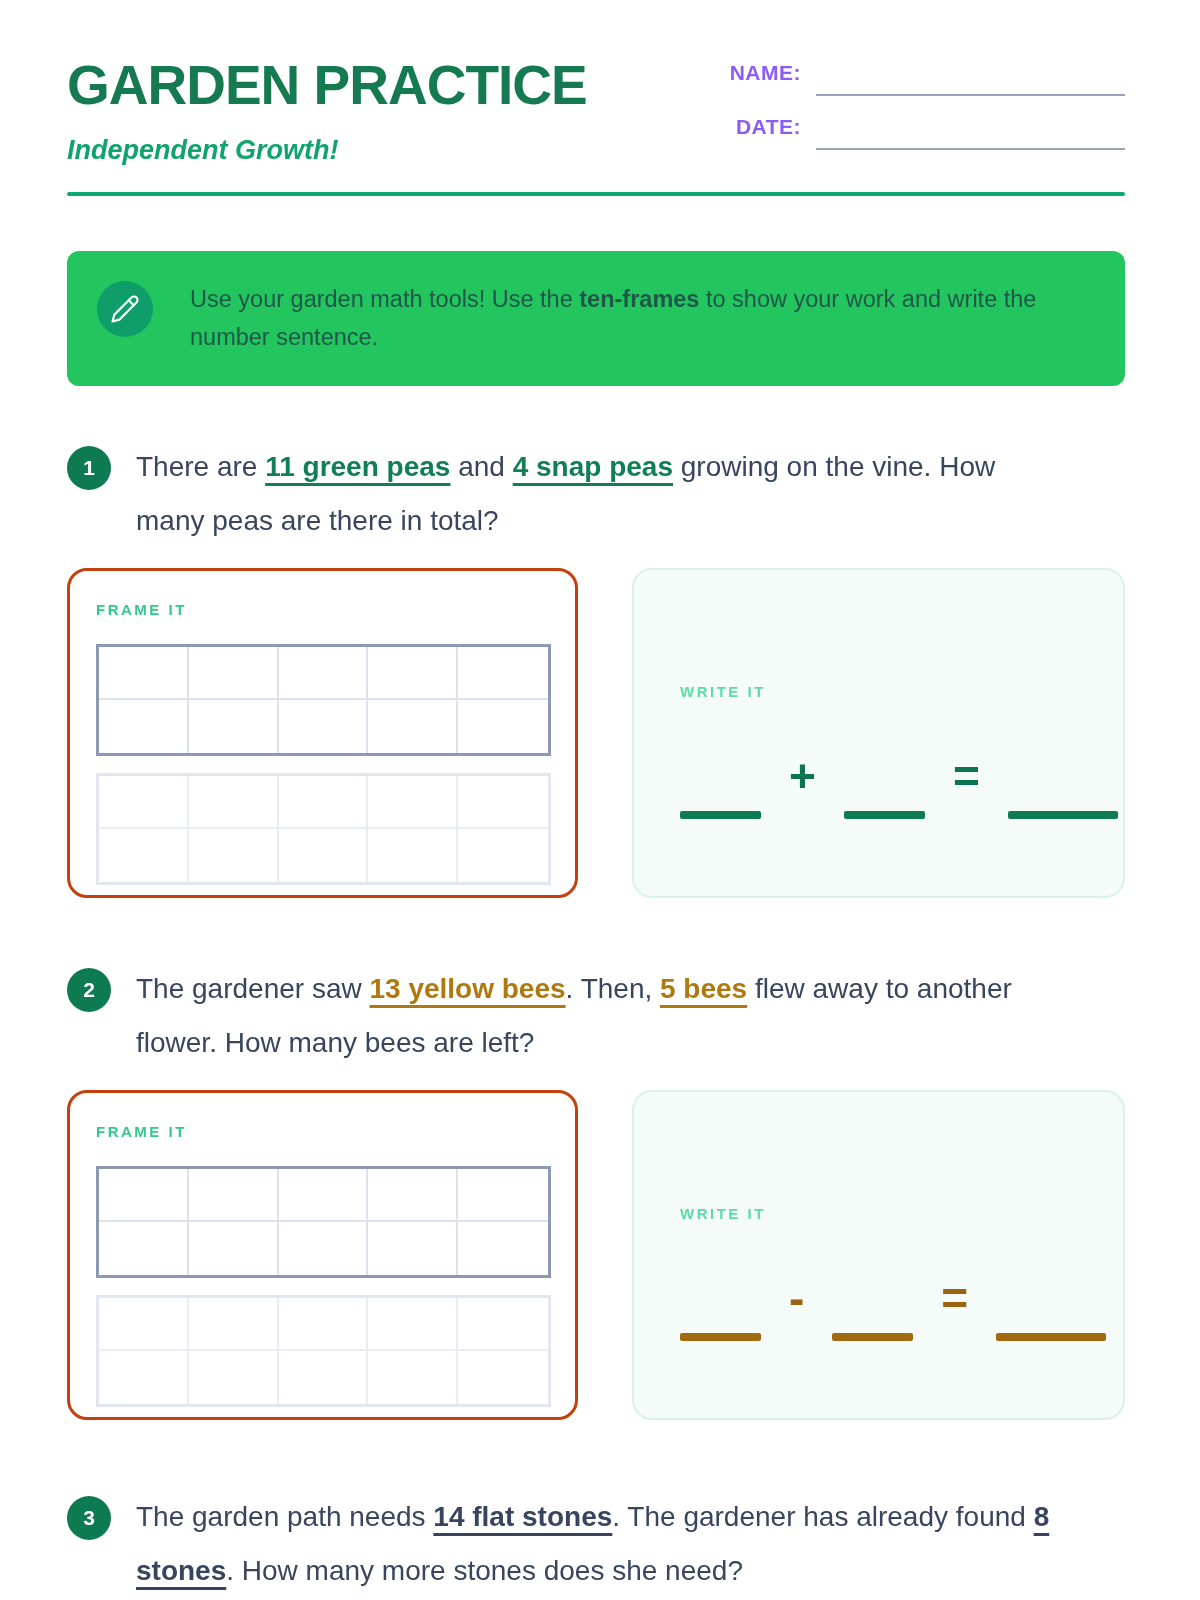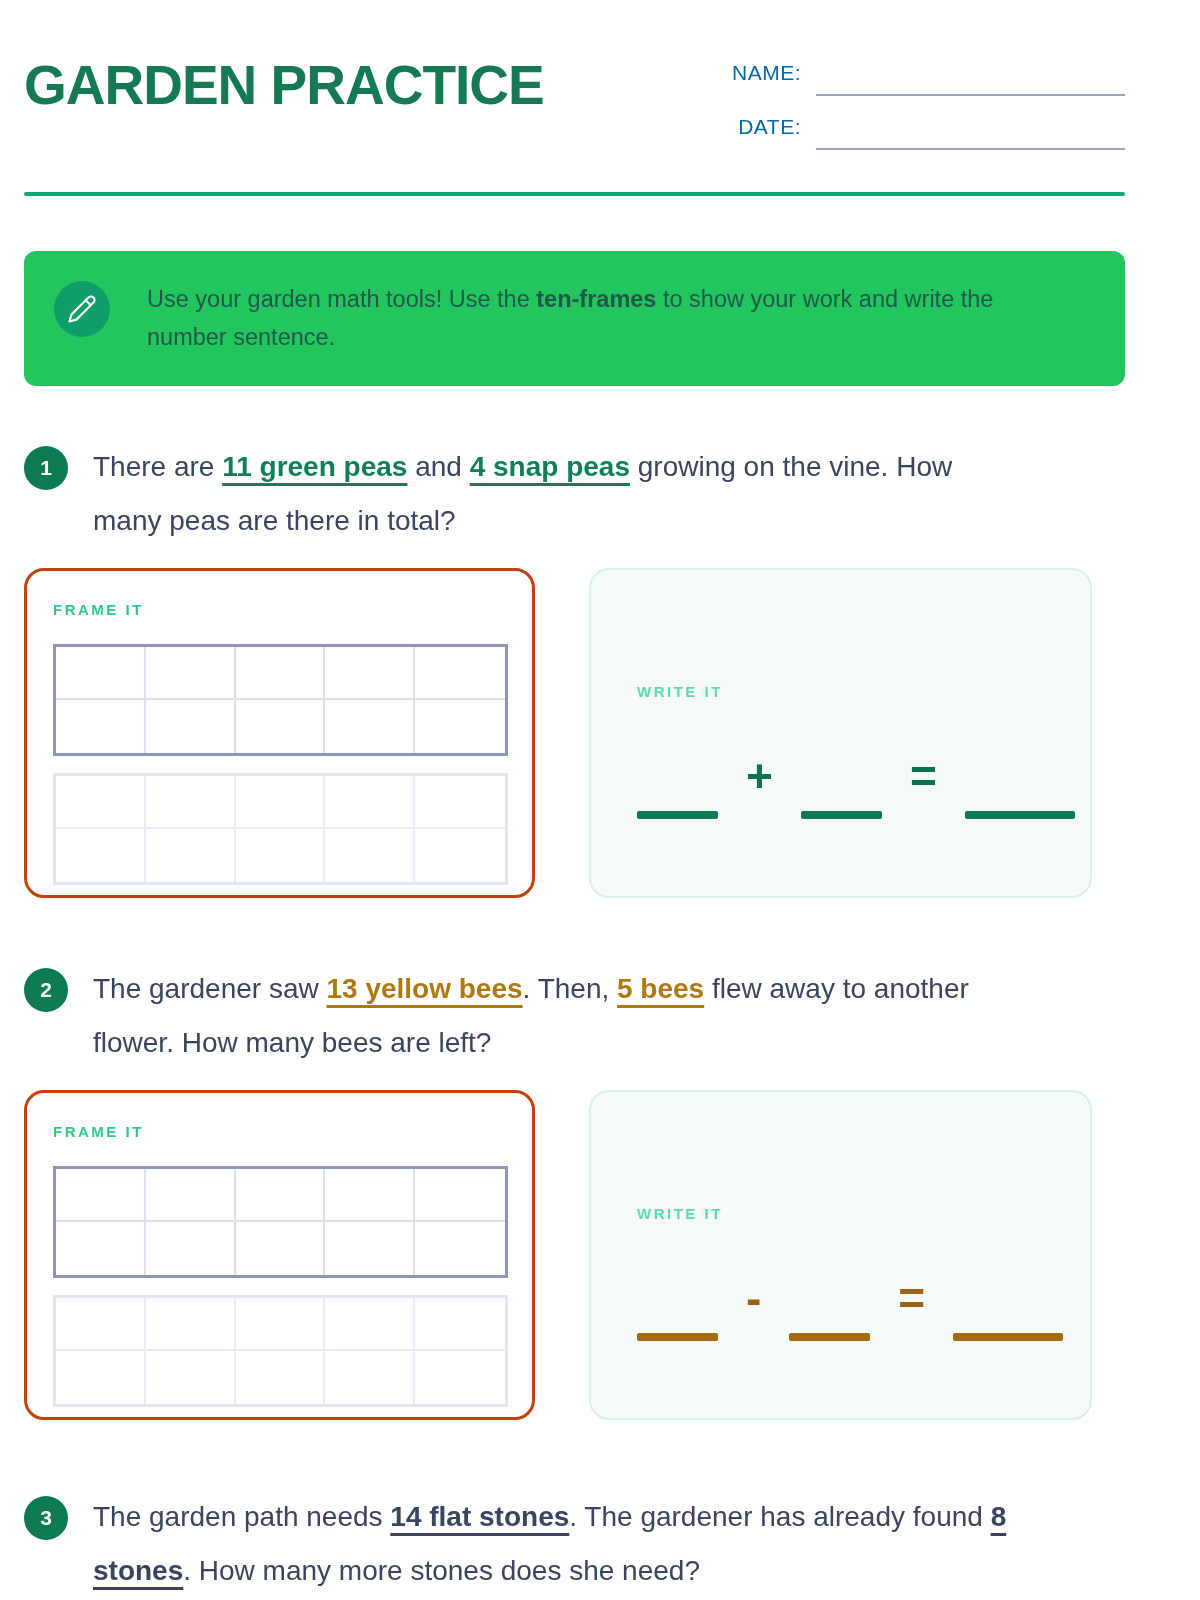--- a/index.html
+++ b/index.html
@@ -2,37 +2,37 @@
 <html><head>
 <meta charset="utf-8">
 <style>
   * { margin:0; padding:0; box-sizing:border-box; }
   html,body { background:#ffffff; }
   body {
     width:1200px; height:1600px; overflow:hidden;
     font-family:"Liberation Sans", sans-serif;
     position:relative;
   }
-  .page { padding:58px 75px 0 24px; }
+  .page { padding:58px 75px 0 67px; }
 
   
   .header { display:flex; justify-content:space-between; }
   .title {
     font-size:55px; font-weight:800; letter-spacing:-1px;
     color:#157a52; line-height:1;
   }
   .subtitle {
     margin-top:22px; font-size:27px; font-weight:700; font-style:italic;
     color:#10a36b;
   }
   .fields { width:402px; margin-top:2px; }
   .field-row { display:flex; align-items:flex-end; height:36px; margin-bottom:18px; }
   .field-label {
-    width:78px; text-align:right; font-size:21px; font-weight:400;
-    color:#0369a1; letter-spacing:.5px; margin-right:15px;
+    width:78px; text-align:right; font-size:21px; font-weight:700;
+    color:#8b5cf6; letter-spacing:.5px; margin-right:15px;
     position:relative; top:-11px; white-space:nowrap;
   }
   .field-line { flex:1; height:1px; border-bottom:2px solid #9aa4b8; }
 
   .divider { height:4px; background:#0ea76f; margin-top:24px; border-radius:2px; }
 
   
   .instruction {
     margin-top:55px; background:#22c55e; border-radius:12px;
     padding:30px 30px; display:flex; gap:37px; align-items:flex-start;
@@ -95,20 +95,21 @@
   .problem-3 { margin-top:70px; }
 </style>
 </head>
 <body>
 
 <div class="page">
 
   <div class="header">
     <div>
       <div class="title">GARDEN PRACTICE</div>
+      <div class="subtitle">Independent Growth!</div>
     </div>
     <div class="fields">
       <div class="field-row">
         <div class="field-label">NAME:</div>
         <div class="field-line"></div>
       </div>
       <div class="field-row">
         <div class="field-label">DATE:</div>
         <div class="field-line"></div>
       </div>

